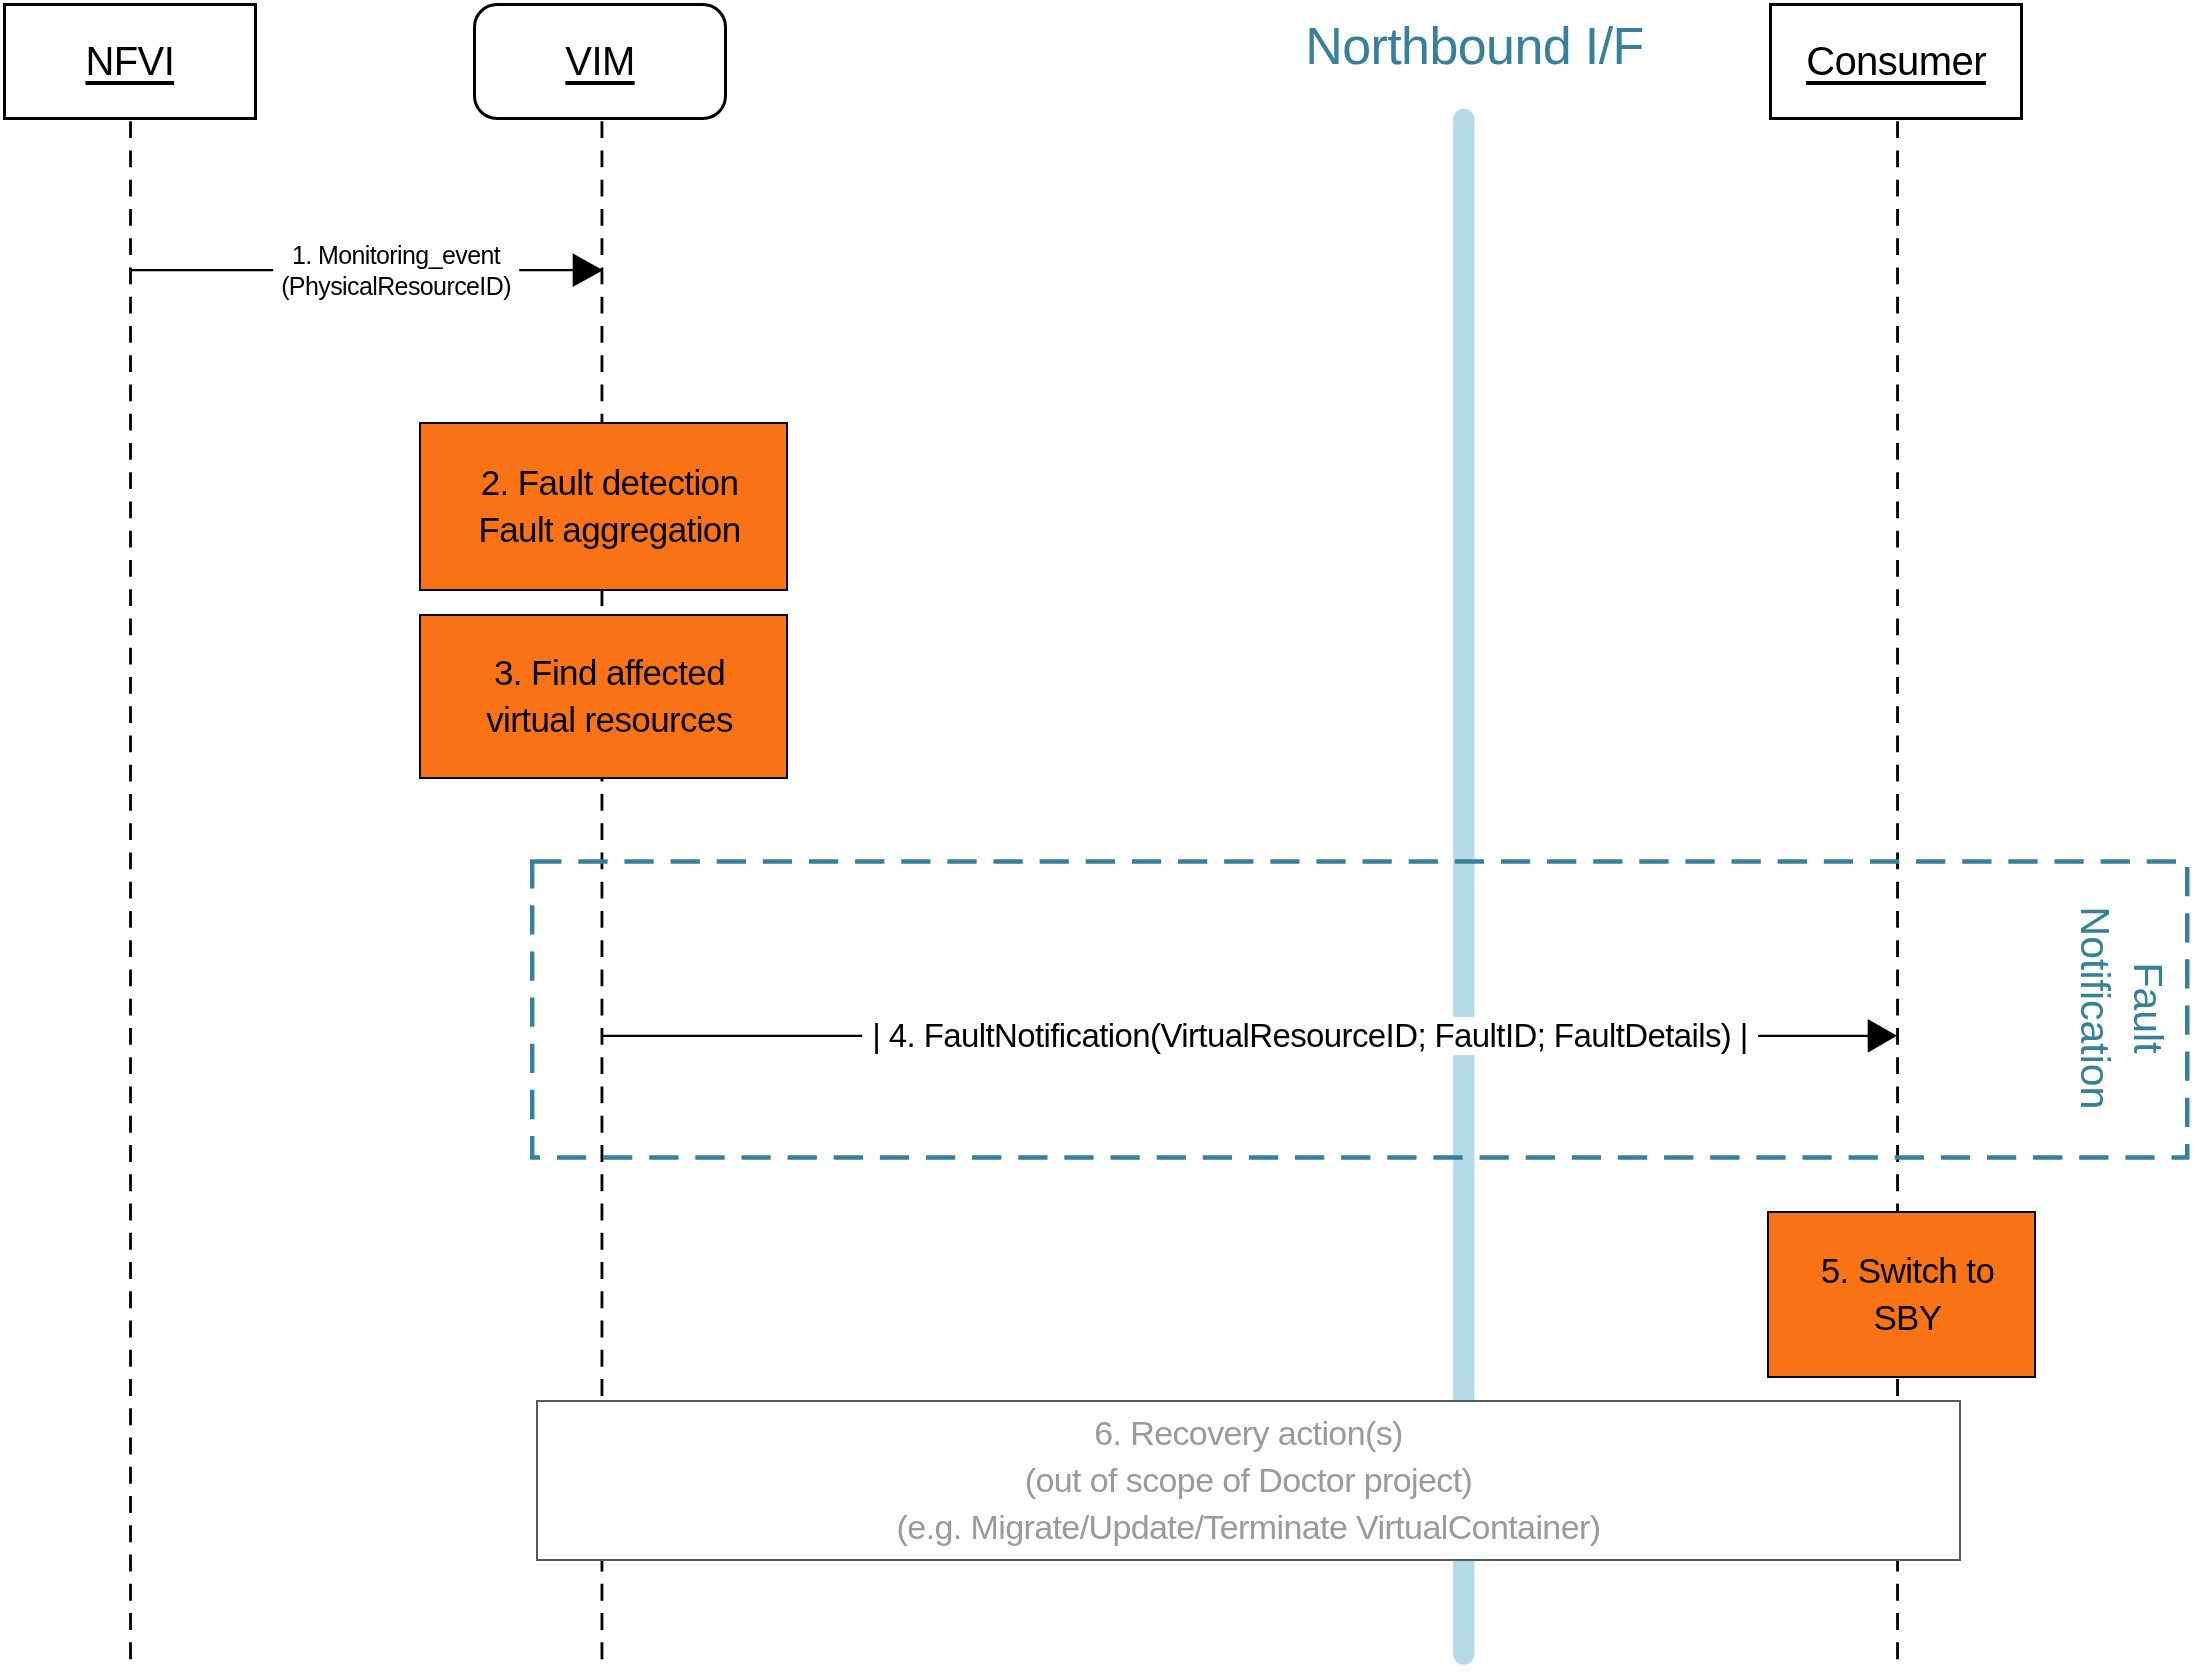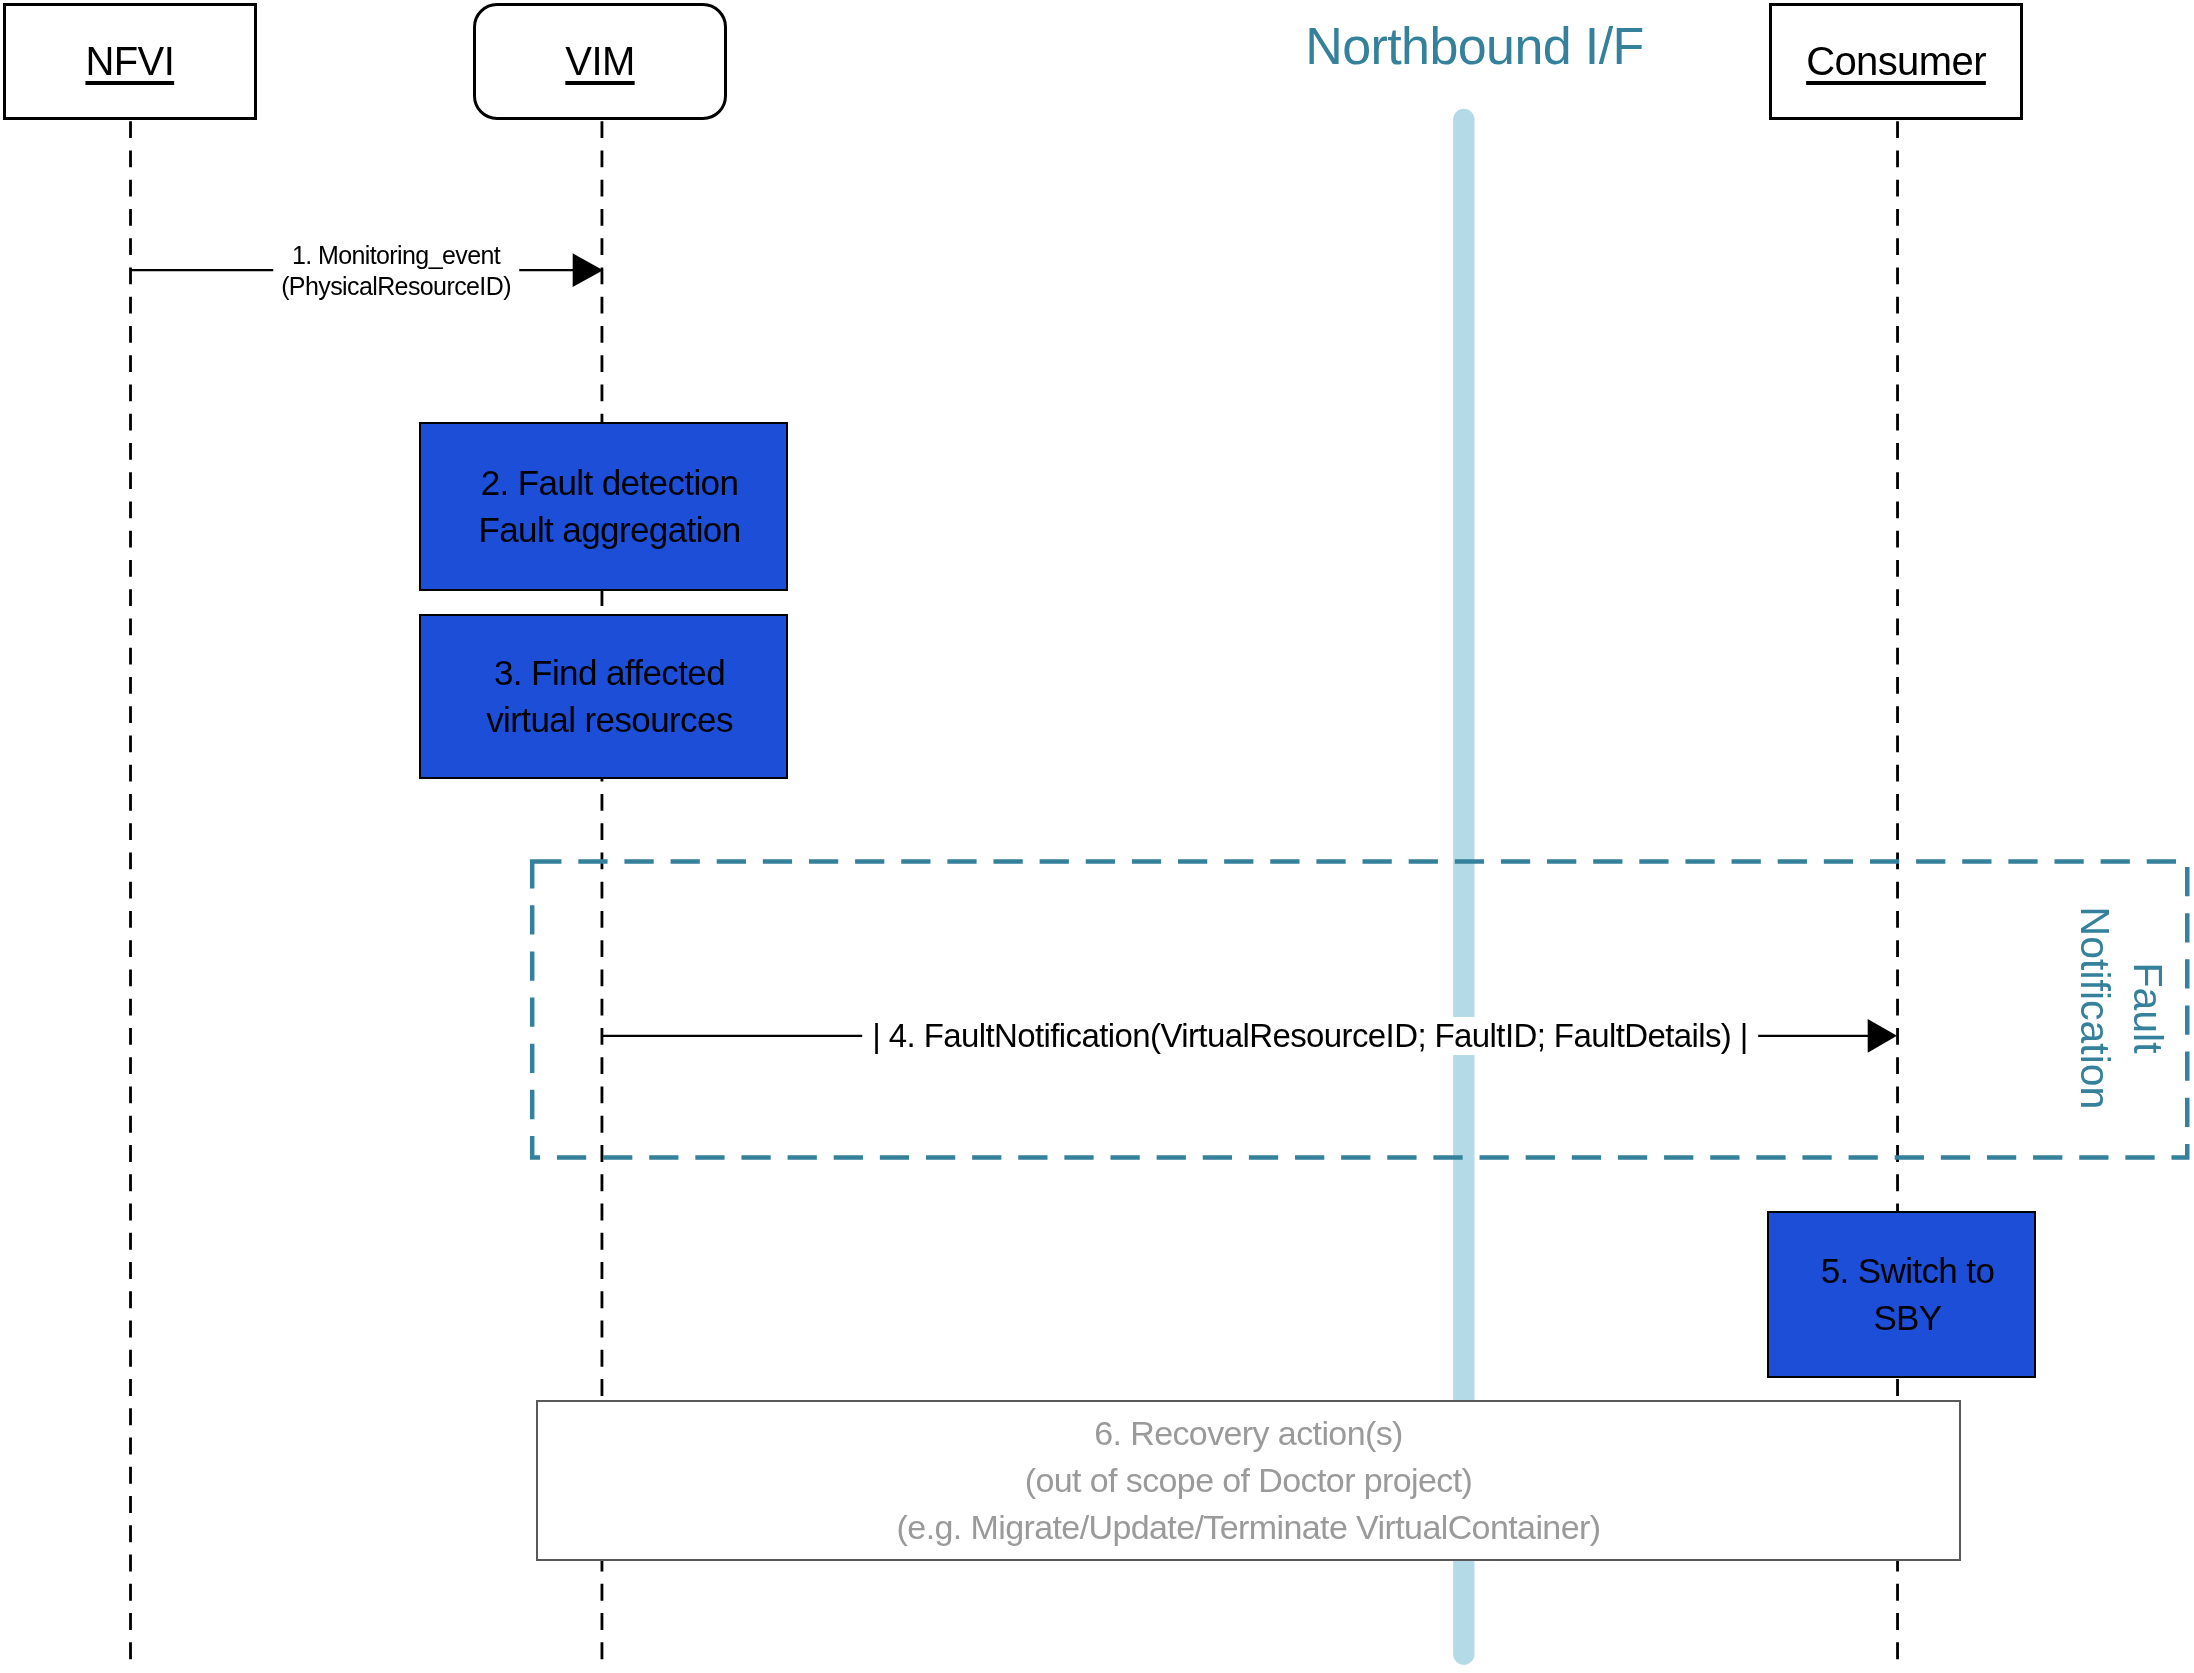--- a/index.html
+++ b/index.html
@@ -37,21 +37,21 @@
     position: absolute; transform: translate(-50%, -50%);
     background: #fff; text-align: center; color: #000;
     z-index: 3; letter-spacing: -0.6px;
   }
   #msg1-label { left: 368px; top: 271px; font-size: 25px; line-height: 1.24; padding: 0 7.9px; margin-left: 28px; }
   #msg4-label { left: 1310px; top: 1036px; font-size: 33px; white-space: nowrap; padding: 0 10px; }
   .msg-label span { display: block; }
   #msg4-label span { display: inline; }
 
   .activity-box {
-    position: absolute; border: 2.8px solid #000; background: #1d4ed8;
+    position: absolute; border: 2.8px solid #000; background: #f97316;
     display: flex; flex-direction: column; align-items: center; justify-content: center;
     text-align: center; font-size: 35px; line-height: 1.32; color: #000;
     letter-spacing: -0.6px; z-index: 3; padding-left: 12px;
   }
   #box2 { left: 419px; top: 422px;  width: 369px; height: 169px; }
   #box3 { left: 419px; top: 614px; width: 369px; height: 165px; }
   #box5 { left: 1767px; top: 1211px; width: 269px; height: 167px; }
 
   #box6 {
     position: absolute; left: 536px; top: 1400px; width: 1425px; height: 161px;

